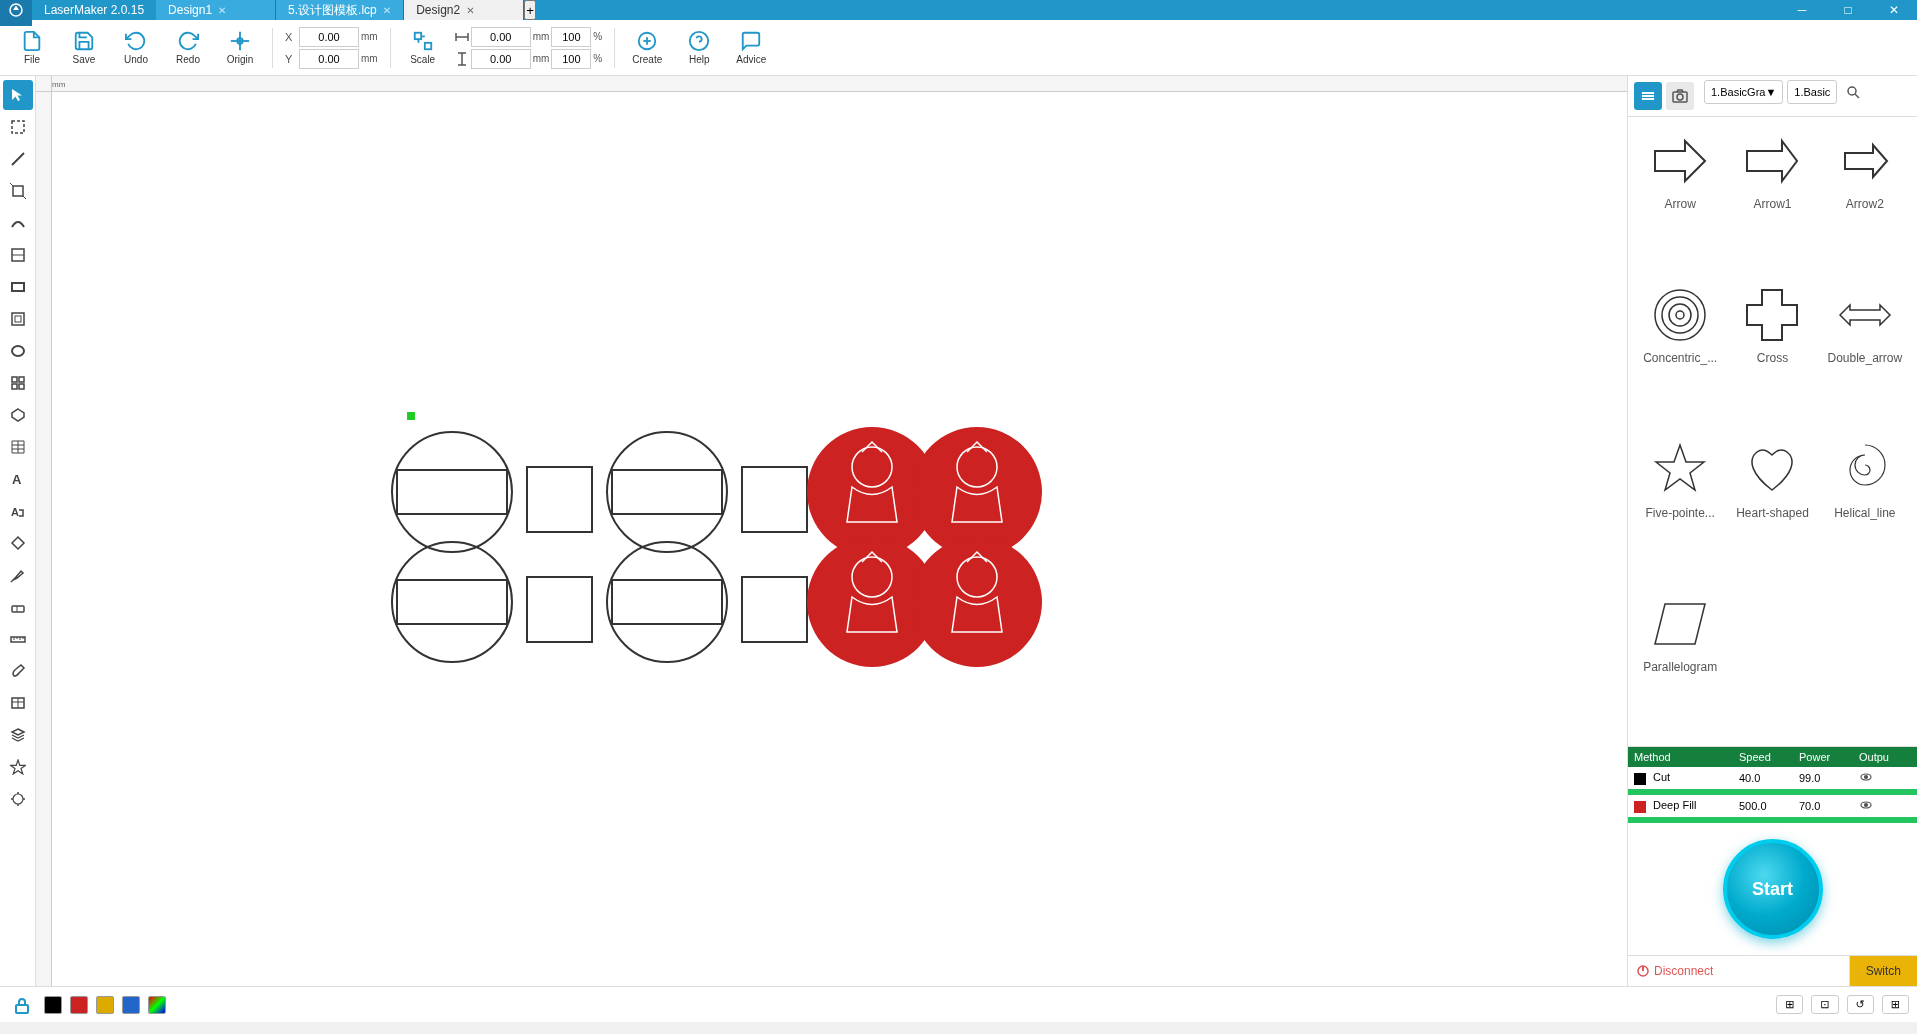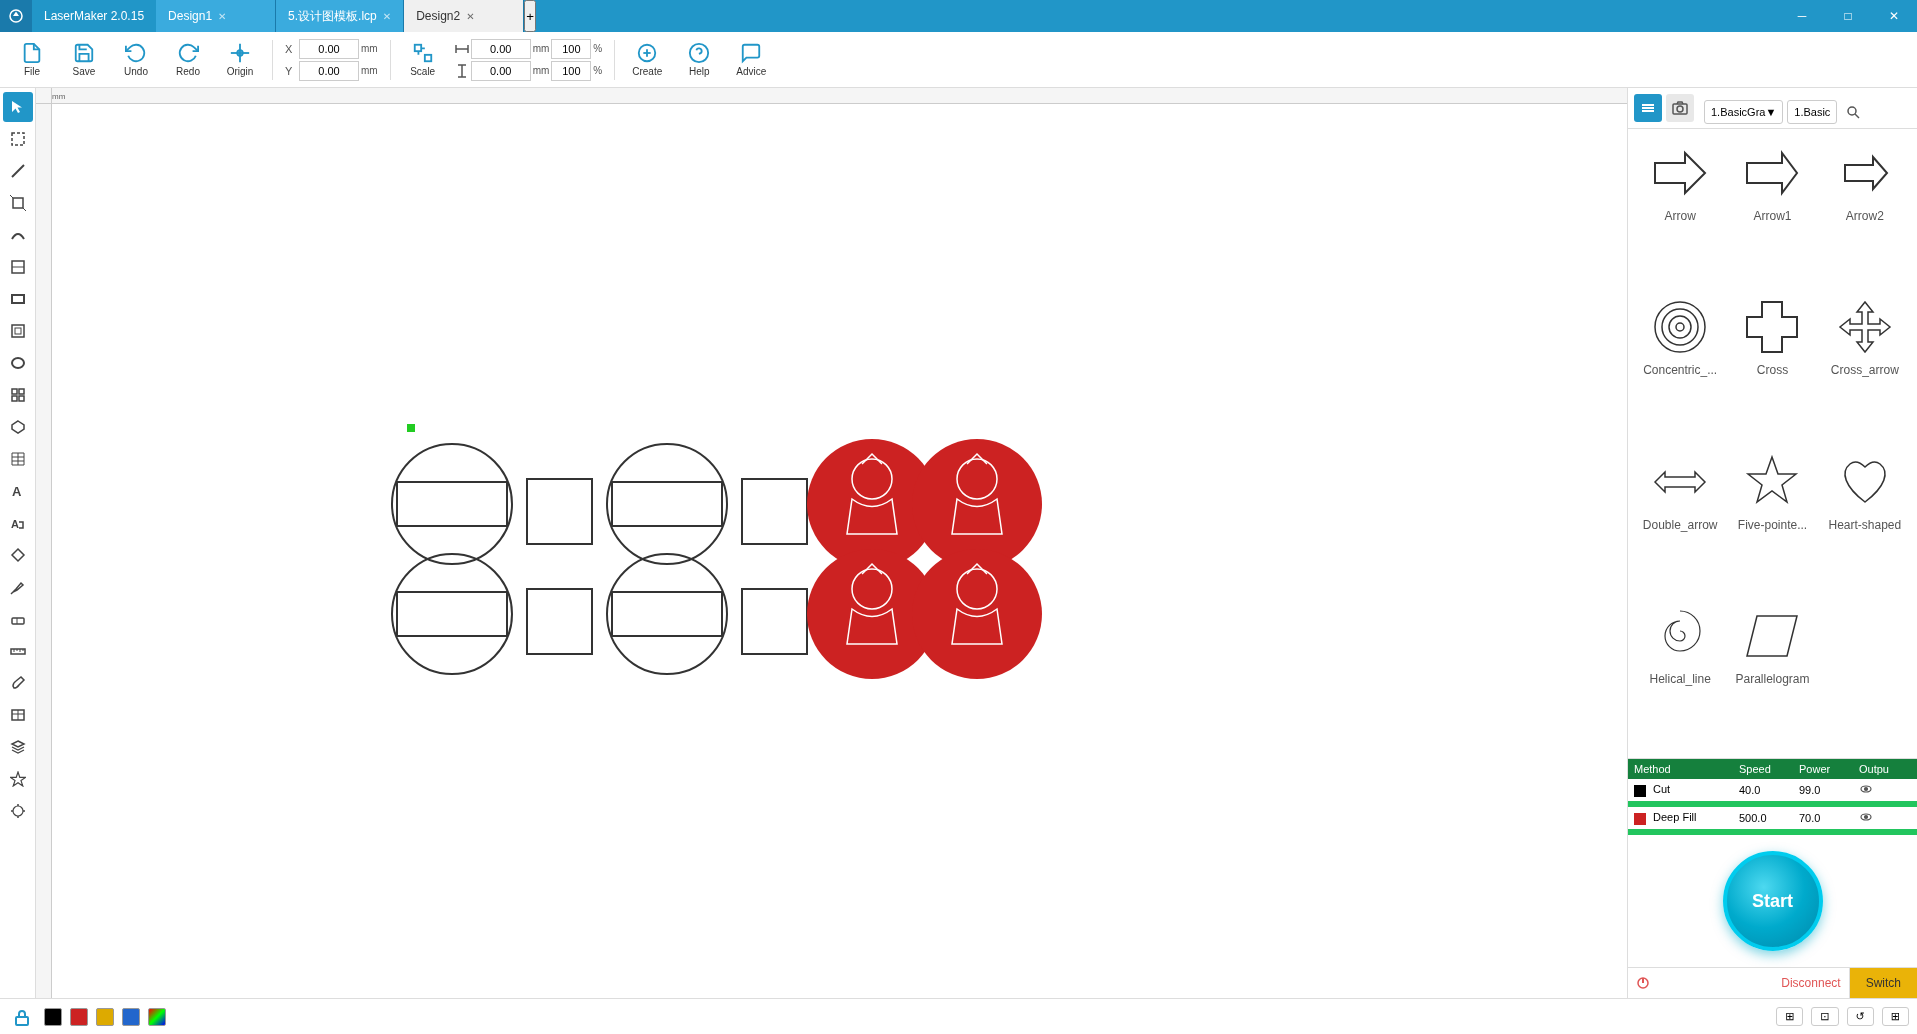--- a/index.html
+++ b/index.html
@@ -1,21 +1,21 @@
 <!DOCTYPE html>
 <html><head>
   <meta charset="utf-8">
   <style>
     * { box-sizing: border-box; margin: 0; padding: 0; }
     body { font-family: 'Segoe UI', Arial, sans-serif; font-size: 12px; background: #f0f0f0; overflow: hidden; width: 1917px; height: 1034px; }
 
     
     #titlebar {
       display: flex; align-items: center;
-      background: #2196c8; height: 32px; width: 100%;
+      background: #2196c8; height: 20px; width: 100%;
       color: white; user-select: none;
     }
     #titlebar .app-icon { width: 32px; height: 32px; display: flex; align-items: center; justify-content: center; background: #1a7aab; }
     #titlebar .app-icon svg { width: 18px; height: 18px; }
     .tab-bar { display: flex; flex: 1; height: 100%; }
     .tab {
       display: flex; align-items: center; padding: 0 12px; height: 100%;
       background: #3aabde; color: white; font-size: 12px; cursor: pointer;
       border-right: 1px solid #1a7aab; gap: 6px; min-width: 120px;
     }
@@ -61,21 +61,21 @@
 
     
     #canvas-area { flex: 1; background: #e8e8e8; position: relative; overflow: hidden; }
     #ruler-h { position: absolute; top: 0; left: 16px; right: 0; height: 16px; background: #f5f5f5; border-bottom: 1px solid #ccc; overflow: hidden; }
     #ruler-v { position: absolute; top: 16px; left: 0; width: 16px; bottom: 0; background: #f5f5f5; border-right: 1px solid #ccc; overflow: hidden; }
     #ruler-corner { position: absolute; top: 0; left: 0; width: 16px; height: 16px; background: #f5f5f5; border-right: 1px solid #ccc; border-bottom: 1px solid #ccc; }
     #canvas { position: absolute; top: 16px; left: 16px; right: 0; bottom: 0; background: white; overflow: hidden; }
 
     
     #right-panel { width: 290px; background: white; border-left: 1px solid #ddd; display: flex; flex-direction: column; }
-    #right-top { display: flex; align-items: flex-end; padding: 4px; gap: 4px; border-bottom: 1px solid #ddd; }
+    #right-top { display: flex; align-items: flex-start; padding: 4px; gap: 4px; border-bottom: 1px solid #ddd; }
     .shape-dropdown { display: flex; align-items: center; border: 1px solid #ccc; border-radius: 3px; padding: 2px 6px; font-size: 11px; cursor: pointer; }
     #shapes-grid { display: grid; grid-template-columns: repeat(3, 1fr); gap: 4px; padding: 8px; flex: 1; overflow-y: auto; }
     .shape-item { display: flex; flex-direction: column; align-items: center; gap: 4px; cursor: pointer; padding: 4px; border-radius: 3px; }
     .shape-preview { width: 64px; height: 64px; display: flex; align-items: center; justify-content: center; }
     .shape-label { font-size: 12px; color: #555; text-align: left; }
 
     
     #layers-panel { border-top: 1px solid #ddd; }
     .layers-header { display: grid; grid-template-columns: 1fr 60px 60px 40px 24px; background: #15803d; color: white; font-size: 11px; }
     .layers-header div { padding: 4px 6px; }
@@ -100,21 +100,21 @@
       display: flex; align-items: center; padding: 0 8px; gap: 8px;
     }
     .color-swatch { width: 18px; height: 18px; border-radius: 2px; cursor: pointer; border: 1px solid #999; }
     .statusbar-btn { padding: 2px 8px; background: white; border: 1px solid #ccc; border-radius: 3px; cursor: pointer; font-size: 11px; }
     .lock-btn { width: 28px; height: 28px; display: flex; align-items: center; justify-content: center; cursor: pointer; }
 
     
     #disconnect-area { display: flex; border-top: 1px solid #ddd; }
     #disconnect-btn {
       flex: 1; padding: 8px; background: white; border: none; color: #e05555;
-      font-size: 12px; cursor: pointer; display: flex; align-items: center; justify-content: space-between; gap: 4px;
+      font-size: 12px; cursor: pointer; display: flex; align-items: center; justify-content: flex-start; gap: 4px;
     }
     #switch-btn { padding: 8px 16px; background: #eab308; border: none; border-left: 1px solid #ddd; cursor: pointer; font-size: 12px; color: #333; }
   </style>
 </head>
 <body>
 
 <div id="titlebar">
   <div class="app-icon">
     <svg viewBox="0 0 24 24" fill="white">
         <circle cx="12" cy="12" r="8" fill="none" stroke="white" stroke-width="2"></circle>
@@ -550,28 +550,20 @@
 
       <div class="shape-item">
         <div class="shape-preview">
           <svg width="60" height="60" viewBox="0 0 60 60">
               <polygon points="20,5 40,5 40,20 55,20 55,40 40,40 40,55 20,55 20,40 5,40 5,20 20,20" fill="none" stroke="#333" stroke-width="2"></polygon>
             </svg>
         </div>
         <span class="shape-label">Cross</span>
       </div>
 
-      <div class="shape-item">
-        <div class="shape-preview">
-          <svg width="60" height="60" viewBox="0 0 60 60">
-            <polygon points="30,5 38,15 33,15 33,27 45,27 45,22 55,30 45,38 45,33 33,33 33,45 38,45 30,55 22,45 27,45 27,33 15,33 15,38 5,30 15,22 15,27 27,27 27,15 22,15" fill="none" stroke="#333" stroke-width="1.5"></polygon>
-          </svg>
-        </div>
-        <span class="shape-label">Cross_arrow</span>
-      </div>
 
       <div class="shape-item">
         <div class="shape-preview">
           <svg width="60" height="60" viewBox="0 0 60 60">
               <polygon points="5,30 15,20 15,25 45,25 45,20 55,30 45,40 45,35 15,35 15,40" fill="none" stroke="#333" stroke-width="1.5"></polygon>
             </svg>
         </div>
         <span class="shape-label">Double_arrow</span>
       </div>
 

